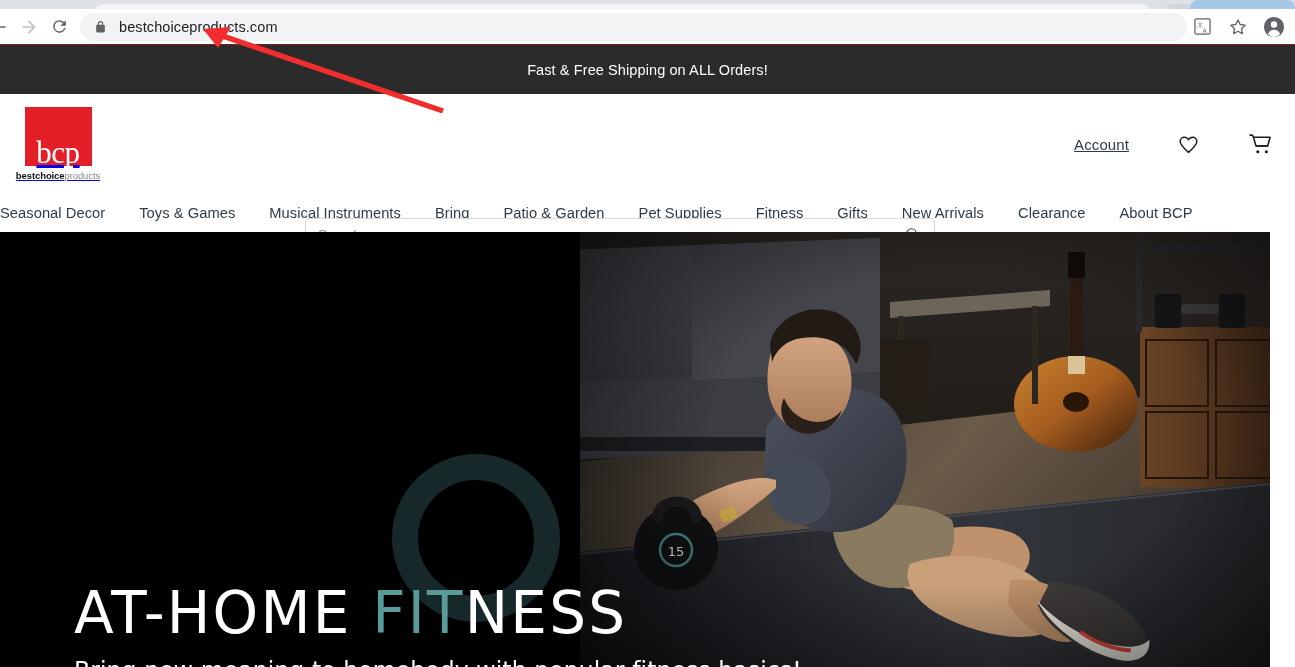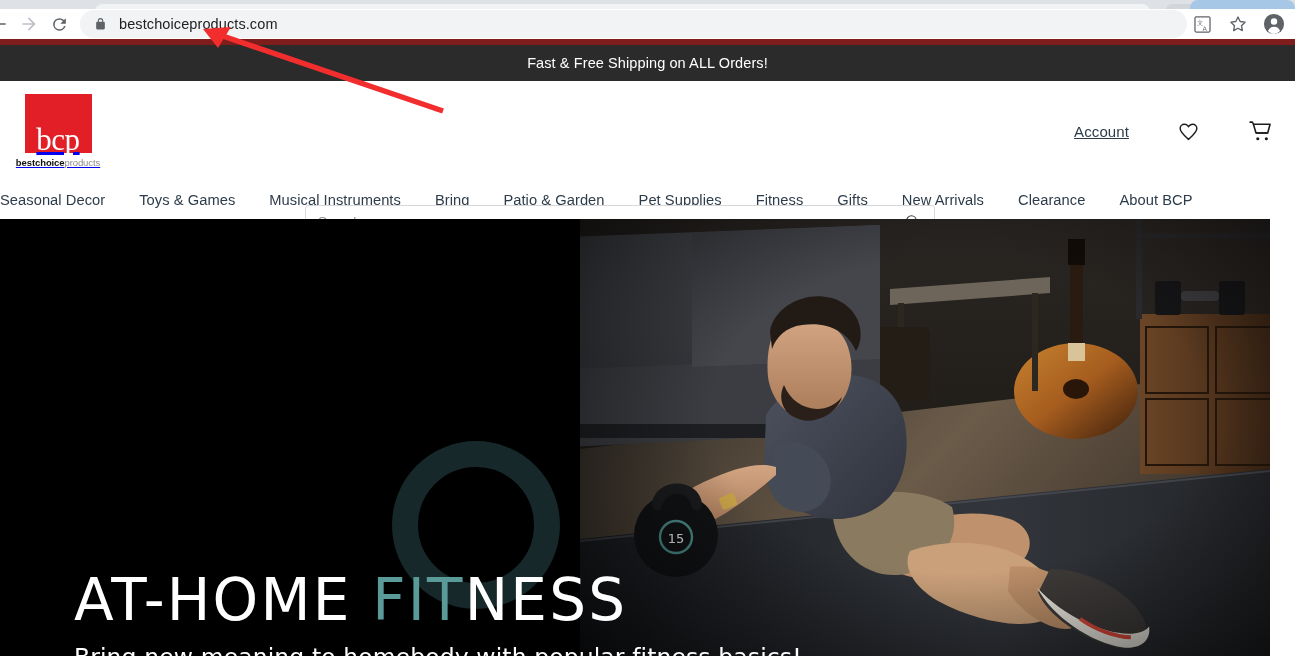--- a/index.html
+++ b/index.html
@@ -37,21 +37,21 @@
     border-radius: 8px 8px 0 0;
   }
 
   .toolbar {
     position: relative;
     height: 36px;
     width: 1295px;
     background: #ffffff;
     display: flex;
     align-items: center;
-    border-bottom: 6px solid #7f1d1d;
+    border-bottom: 1px solid #7f1d1d;
   }
   .nav-btn {
     width: 30px; height: 30px;
     display: flex; align-items: center; justify-content: center;
     flex: 0 0 auto;
   }
   .nav-btn.back { margin-left: -16px; }
   .nav-btn svg { display: block; }
 
   .omnibox {
@@ -77,21 +77,21 @@
   .tb-right {
     display: flex; align-items: center;
     flex: 0 0 auto;
     gap: 14px;
     padding-right: 10px;
   }
   .tb-icon { width: 22px; height: 22px; display: flex; align-items: center; justify-content: center; }
 
   
   .announce {
-    height: 36px;
+    height: 49px;
     background: #2b2b2b;
     color: #ffffff;
     display: flex; align-items: center; justify-content: center;
     font-size: 14.5px;
     letter-spacing: .1px;
   }
 
   .site-header {
     height: 100px;
     background: #ffffff;

